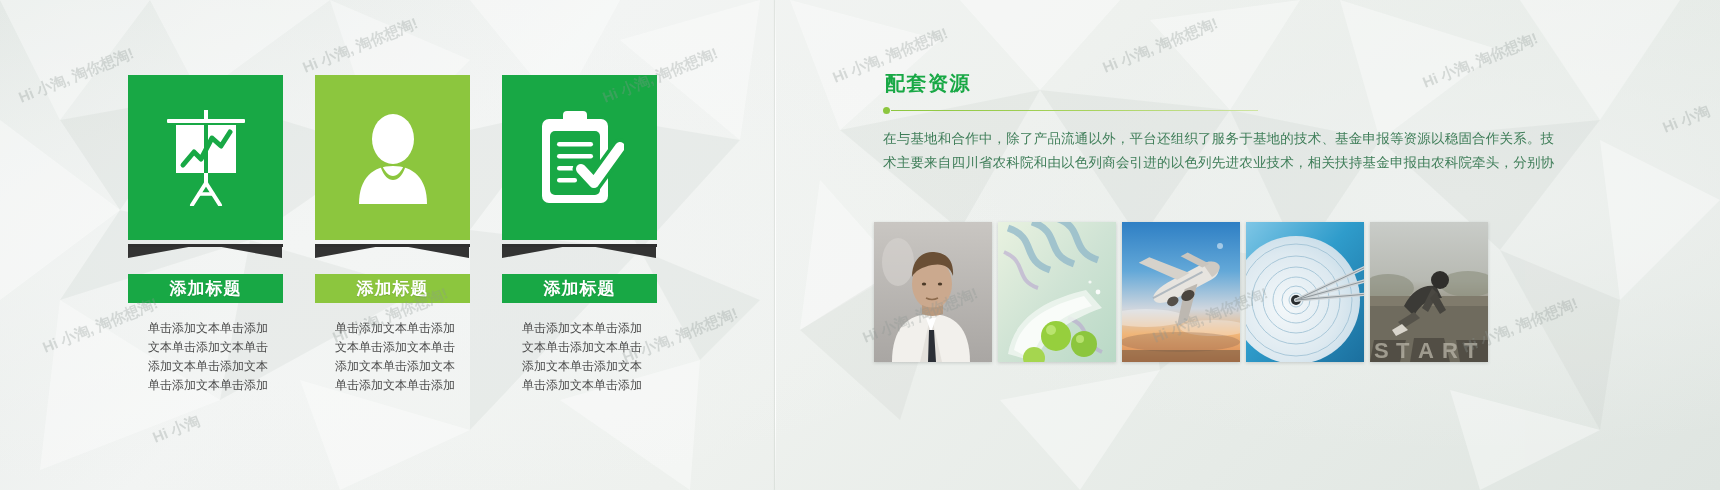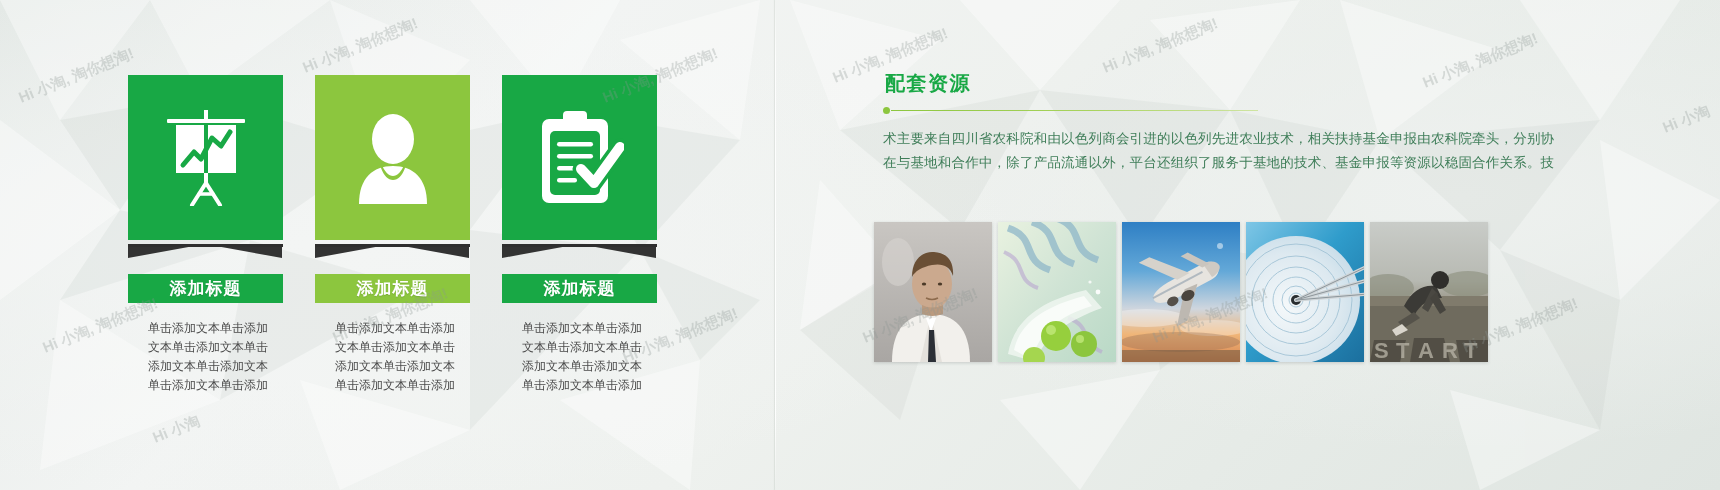--- a/index.html
+++ b/index.html
@@ -215,22 +215,22 @@
 
   </div>
 
   <div class="right">
     <div class="r-title">配套资源</div>
     <div class="rule-wrap">
       <div class="rule-dot"></div>
       <div class="rule-line"></div>
     </div>
     <div class="r-para">
+      <div>在与基地和合作中，除了产品流通以外，平台还组织了服务于基地的技术、基金申报等资源以稳固合作关系。技</div>
       <div>术主要来自四川省农科院和由以色列商会引进的以色列先进农业技术，相关扶持基金申报由农科院牵头，分别协</div>
-      <div>在与基地和合作中，除了产品流通以外，平台还组织了服务于基地的技术、基金申报等资源以稳固合作关系。技</div>
     </div>
   </div>
 
   <div class="thumbs">
 
     <div class="thumb t0">
       <svg viewBox="0 0 118 140">
         <defs>
           <linearGradient id="bgA" x1="0" y1="0" x2="0" y2="1">
             <stop offset="0" stop-color="#c9c6c2"></stop>

